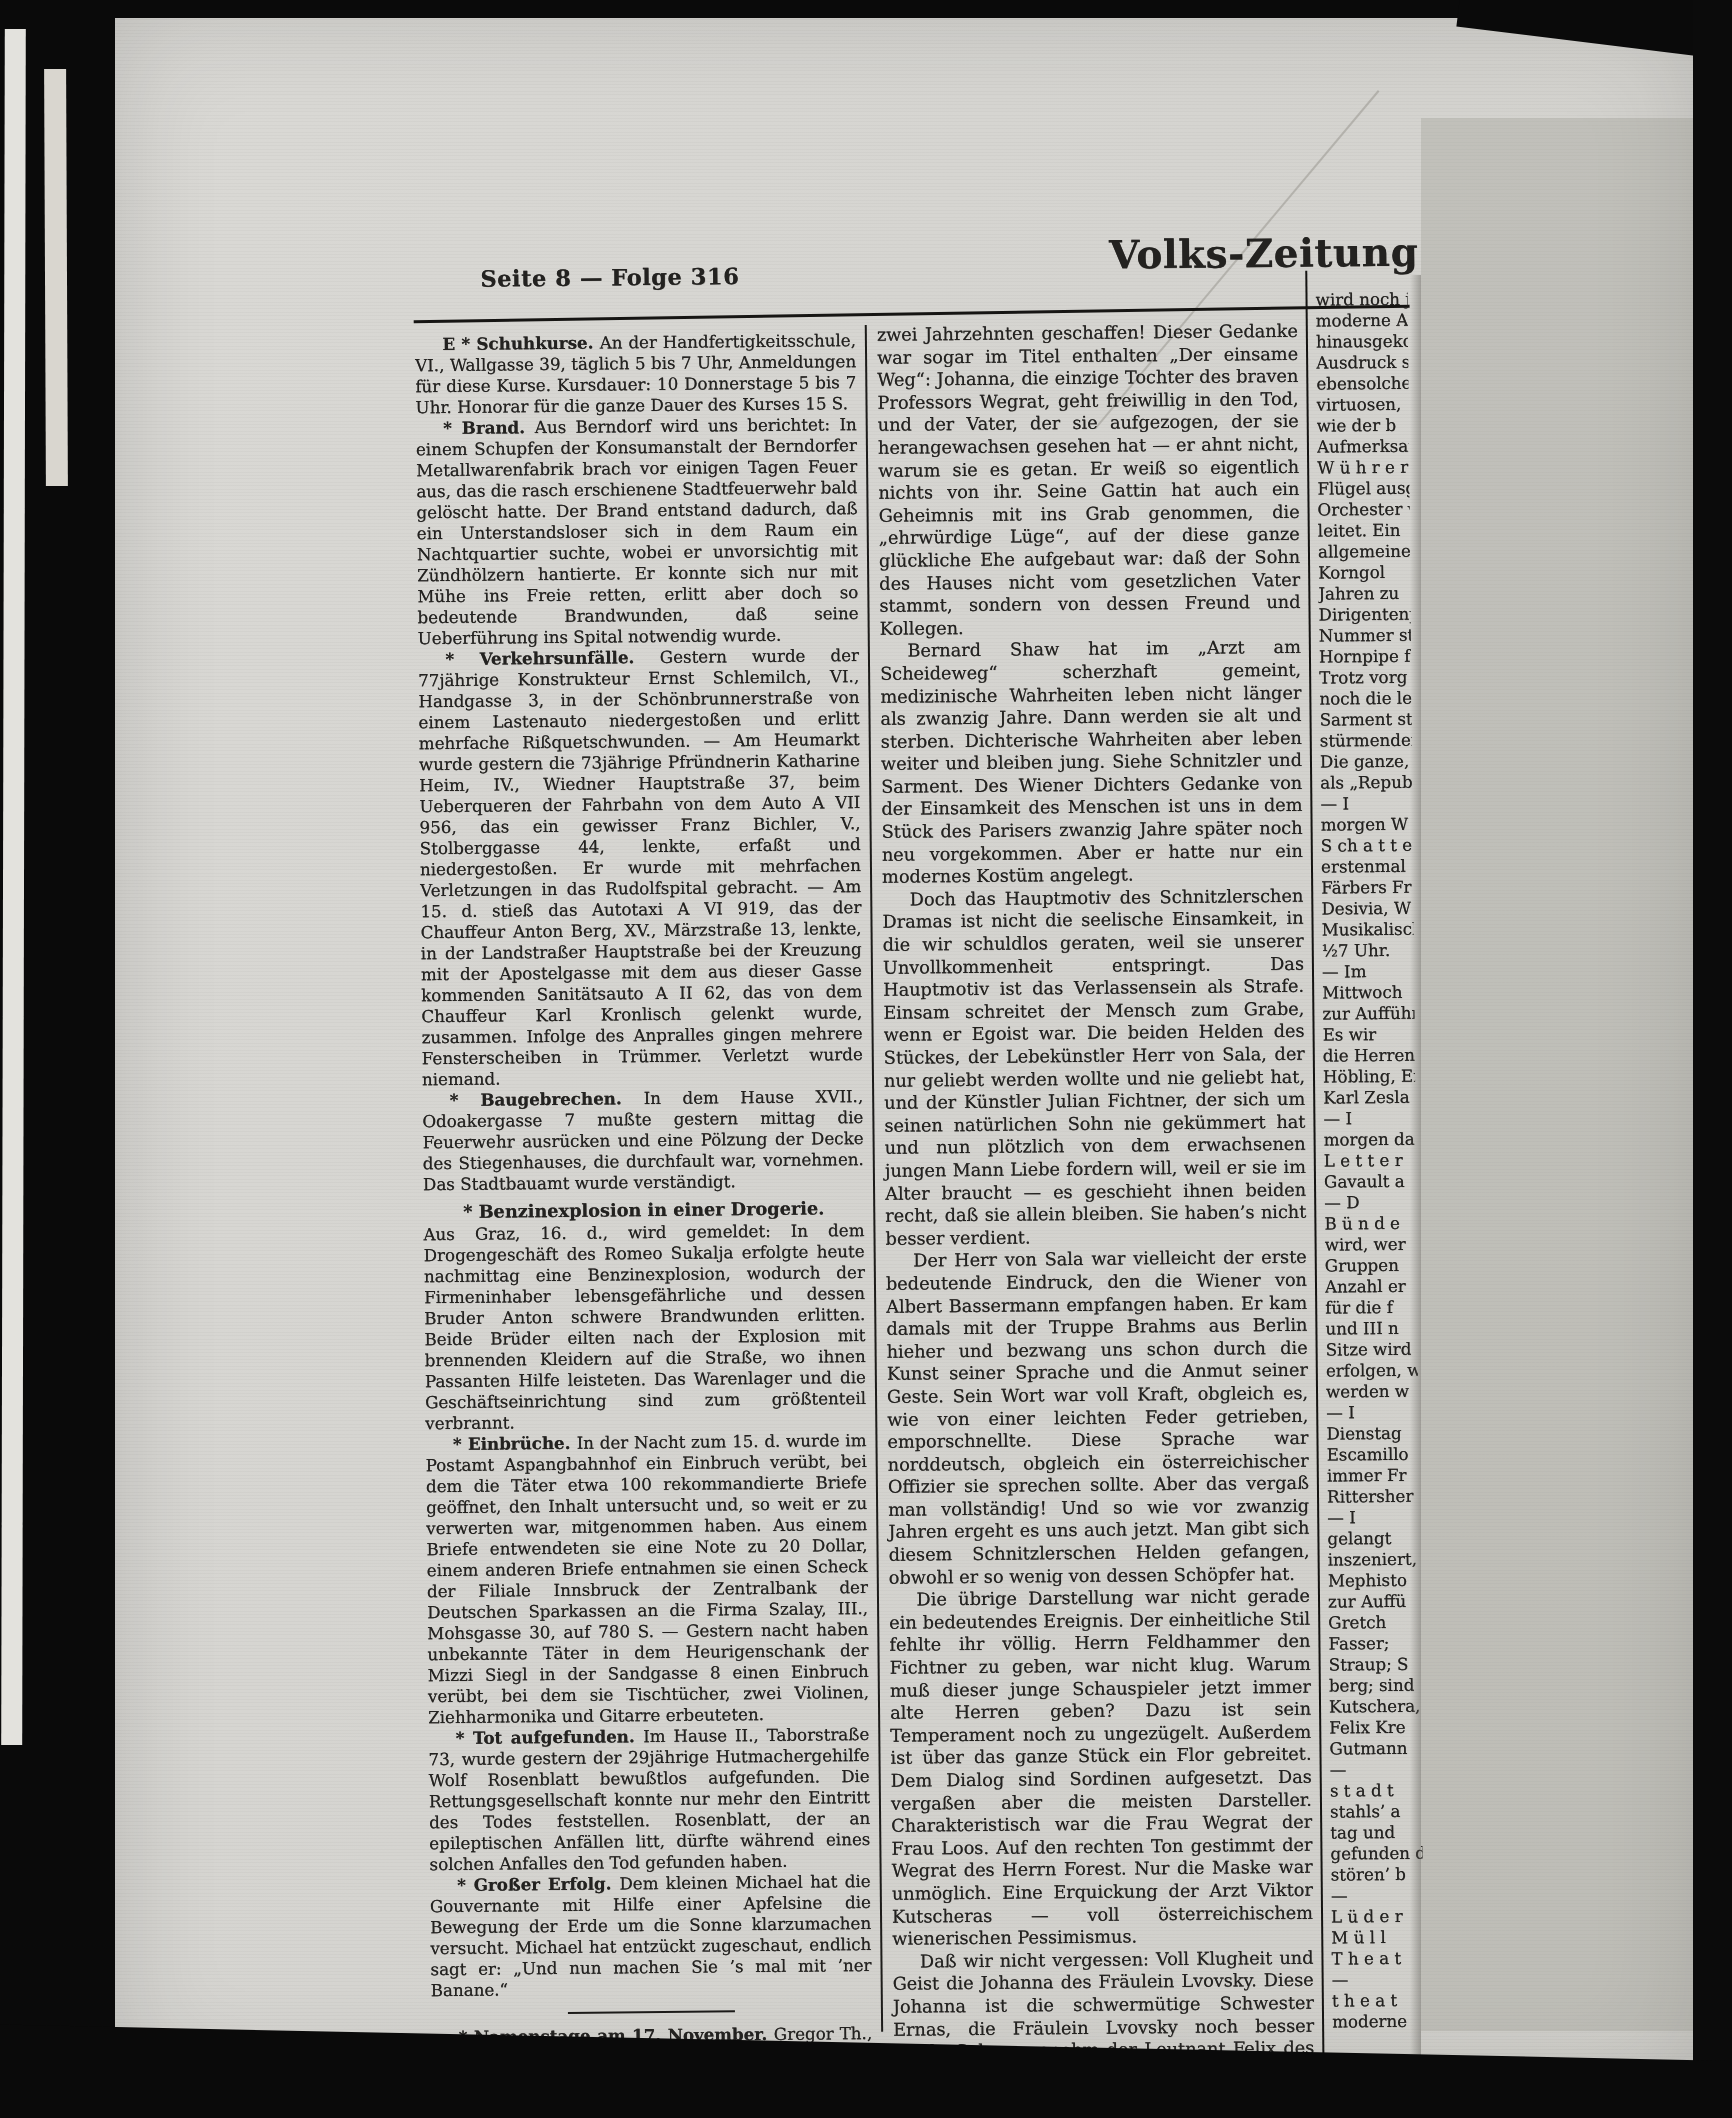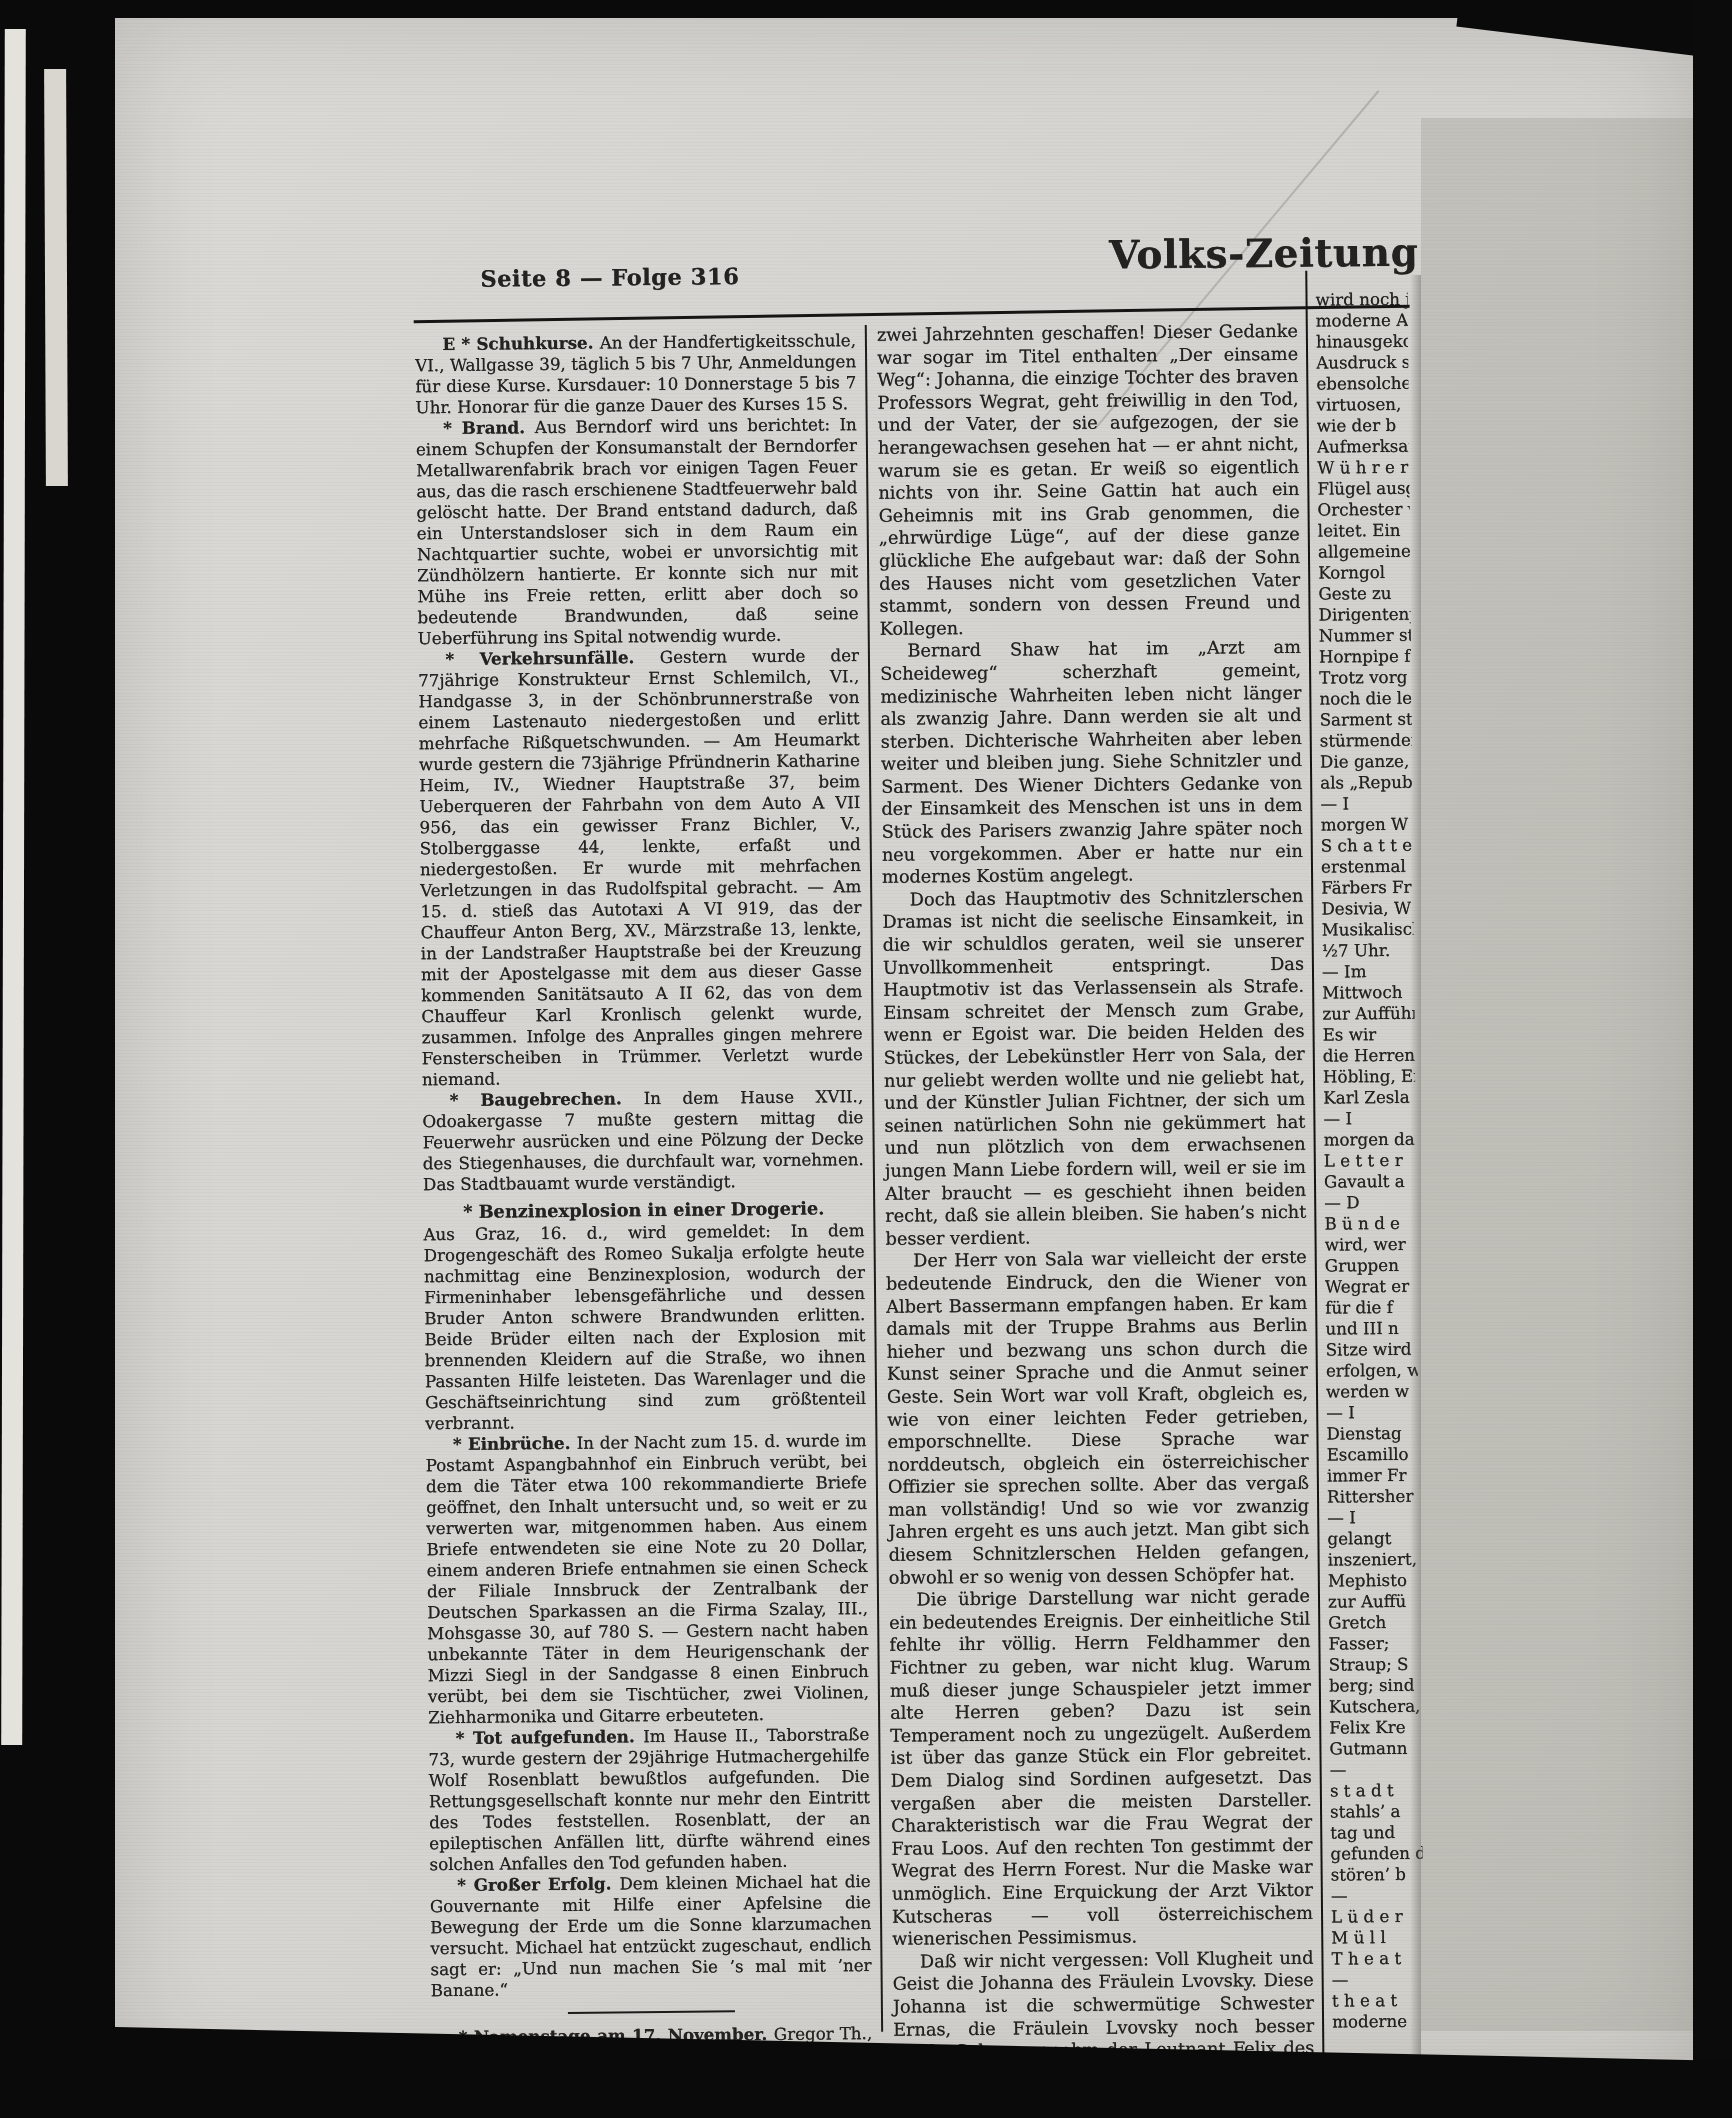--- a/index.html
+++ b/index.html
@@ -99,21 +99,21 @@
         <div class="blk frag">ebensolche A</div>
         <div class="blk frag">virtuosen,</div>
         <div class="blk frag">wie der b</div>
         <div class="blk frag">Aufmerksam</div>
         <div class="blk frag">W ü h r e r</div>
         <div class="blk frag">Flügel ausg</div>
         <div class="blk frag">Orchester vo</div>
         <div class="blk frag">leitet. Ein</div>
         <div class="blk frag">allgemeine</div>
         <div class="blk frag">Korngol</div>
-        <div class="blk frag">Geste zu</div>
+        <div class="blk frag">Jahren zu</div>
         <div class="blk frag">Dirigentenp</div>
         <div class="blk frag">Nummer st</div>
         <div class="blk frag">Hornpipe f</div>
         <div class="blk frag">Trotz vorg</div>
         <div class="blk frag">noch die leb</div>
         <div class="blk frag">Sarment st</div>
         <div class="blk frag">stürmender</div>
         <div class="blk frag">Die ganze,</div>
         <div class="blk frag">als „Repub</div>
         <div class="blk frag">—    I</div>
@@ -132,21 +132,21 @@
         <div class="blk frag">Höbling, Em</div>
         <div class="blk frag">Karl Zesla</div>
         <div class="blk frag">—    I</div>
         <div class="blk frag">morgen da</div>
         <div class="blk frag">L e t t e r</div>
         <div class="blk frag">Gavault a</div>
         <div class="blk frag">—    D</div>
         <div class="blk frag">B ü n d e</div>
         <div class="blk frag">wird, wer</div>
         <div class="blk frag">Gruppen</div>
-        <div class="blk frag">Wegrat er</div>
+        <div class="blk frag">Anzahl er</div>
         <div class="blk frag">für die f</div>
         <div class="blk frag">und III n</div>
         <div class="blk frag">Sitze wird</div>
         <div class="blk frag">erfolgen, w</div>
         <div class="blk frag">werden w</div>
         <div class="blk frag">—    I</div>
         <div class="blk frag">Dienstag</div>
         <div class="blk frag">Escamillo</div>
         <div class="blk frag">immer Fr</div>
         <div class="blk frag">Rittersher</div>

